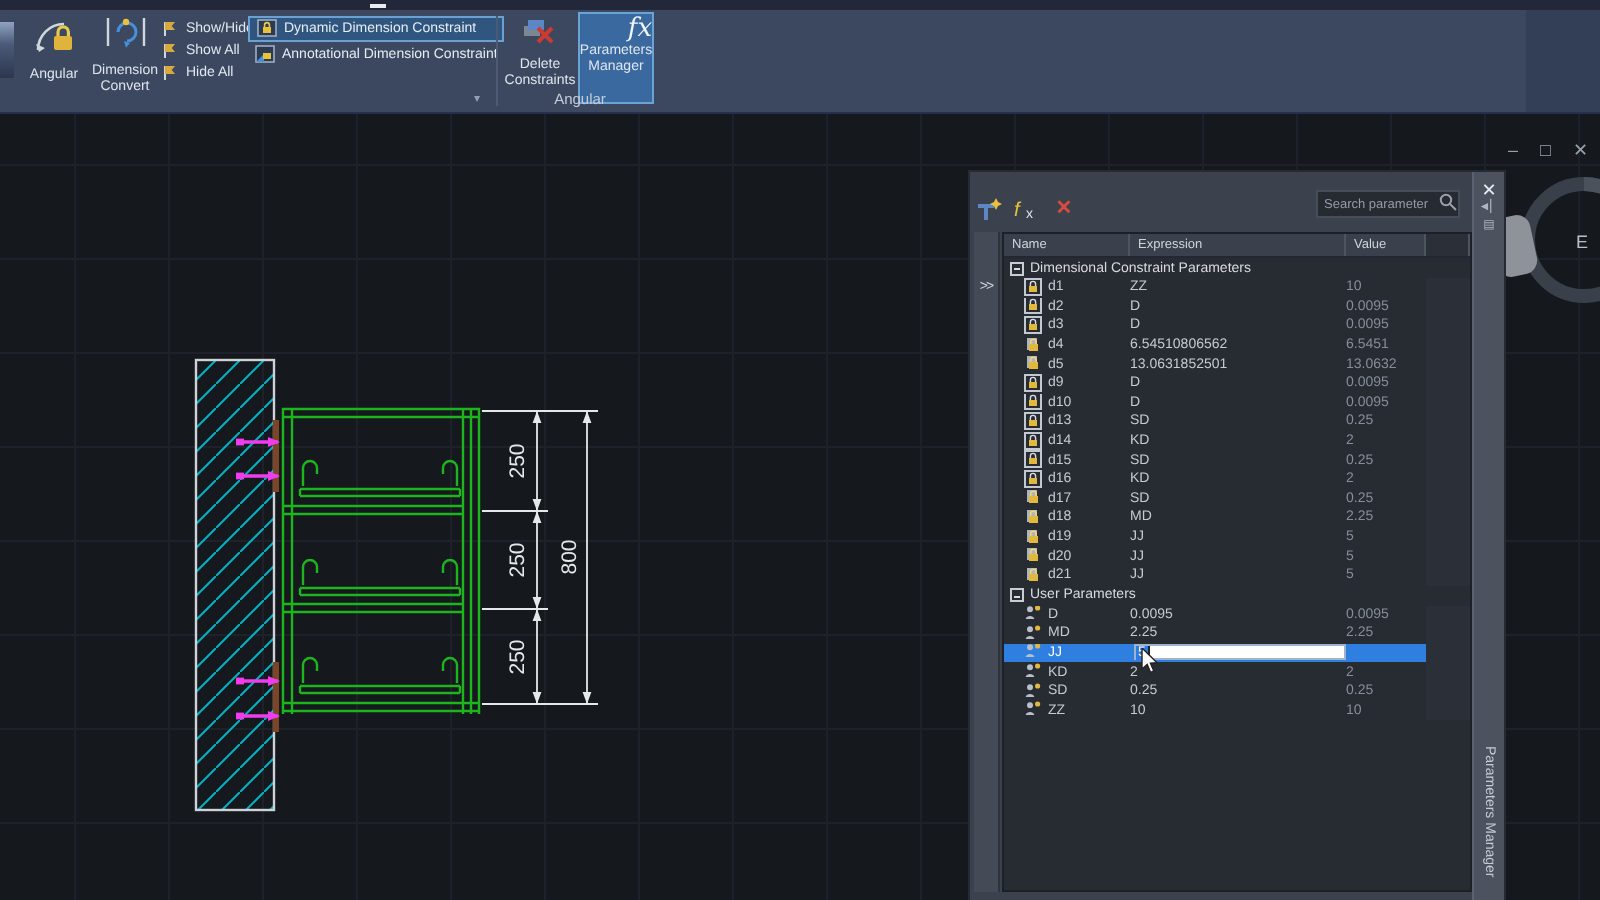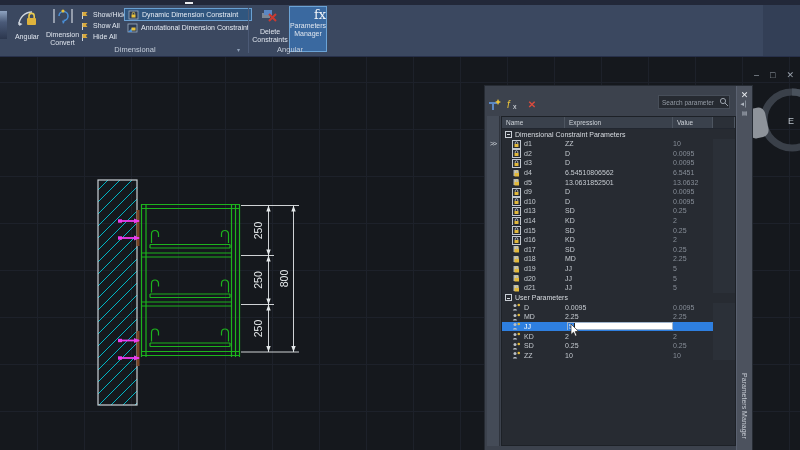--- a/index.html
+++ b/index.html
@@ -23,21 +23,21 @@
   .srow .lbl{font-size:7px;color:#e2e8f0;white-space:nowrap;}
   .togglecol{position:absolute;left:124px;top:3px;}
   .trow{display:flex;align-items:center;height:13px;gap:3px;padding:0 3px;white-space:nowrap;}
   .trow .lbl{font-size:7px;color:#e6ecf4;}
   .trow.hl{background:#30567f;border:1px solid #6aa0d2;}
   .grouplbl{position:absolute;bottom:2px;font-size:7.5px;color:#c3ccd9;text-align:center;}
   .launcher{position:absolute;left:237px;bottom:3px;font-size:6px;color:#8fa0b8;}
   .vsep{position:absolute;left:248px;top:3px;bottom:3px;width:1px;background:#2c3750;border-right:1px solid #4c5a76;}
   .delbtn{left:252px;top:2px;width:36px;height:44px;}
   .pmbtn{left:289px;top:1px;width:38px;height:46px;background:#3a69a0;border:1px solid #6ba3d6;}
-  .pmbtn .fx{font-size:13px;color:#f2f5f9;line-height:15px;font-family:"DejaVu Serif",serif;margin-left:24px;}
+  .pmbtn .fx{font-size:13px;font-style:italic;color:#f2f5f9;line-height:15px;font-family:"DejaVu Serif",serif;margin-left:24px;}
 
   
   .canvas{position:absolute;left:0;top:57px;width:800px;height:393px;background:#15181d;
     background-image:linear-gradient(#1d212a 1px,transparent 1px),linear-gradient(90deg,#1d212a 1px,transparent 1px);
     background-size:47px 47px;background-position:-10px -22px;}
   .winctl{position:absolute;right:6px;top:13px;display:flex;gap:11px;color:#98a0aa;font-size:9px;line-height:10px;}
   .winctl span{cursor:default;}
 
   
   .palette{position:absolute;left:484px;top:28px;width:269px;height:367px;background:#3c424d;border:1px solid #262b33;}
@@ -151,21 +151,20 @@
       <div class="trow">
         <span><svg width="11" height="11">
               <rect x="1" y="2" width="9" height="8" fill="#2c3a52" stroke="#9fb0c4" stroke-width="0.8"></rect>
               <path d="M1 10 l4-4 v4z" fill="#4a90d9"></path>
               <rect x="4.5" y="5.5" width="4" height="3" fill="#e8c23a"></rect>
             </svg></span>
         <span class="lbl">Annotational Dimension Constraint</span>
       </div>
     </div>
 
-    <div class="grouplbl" style="left:50px;width:170px;">Dimensional</div>
     <div class="launcher">▾</div>
     <div class="vsep"></div>
 
     <div class="rbtn delbtn">
       <span>
         <svg width="18" height="17">
             <rect x="1" y="6" width="8" height="5" fill="#7c8795"></rect>
             <rect x="3" y="3" width="8" height="5" fill="#5b87c4"></rect>
             <path d="M8 7 l7 7 M15 7 l-7 7" stroke="#cc3a30" stroke-width="2"></path>
           </svg>

